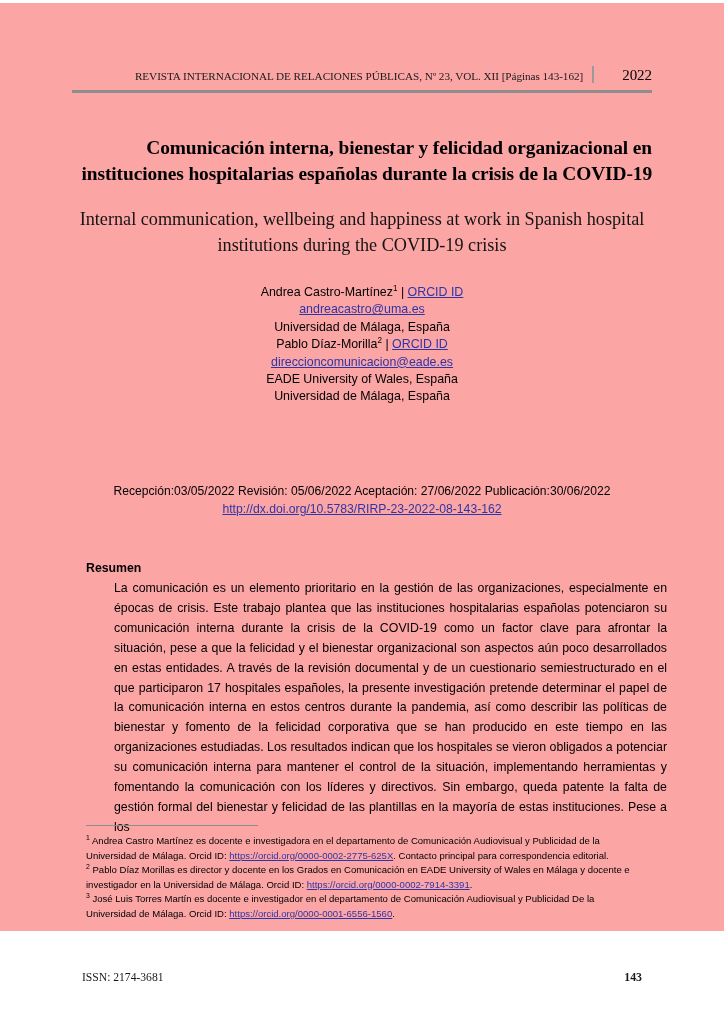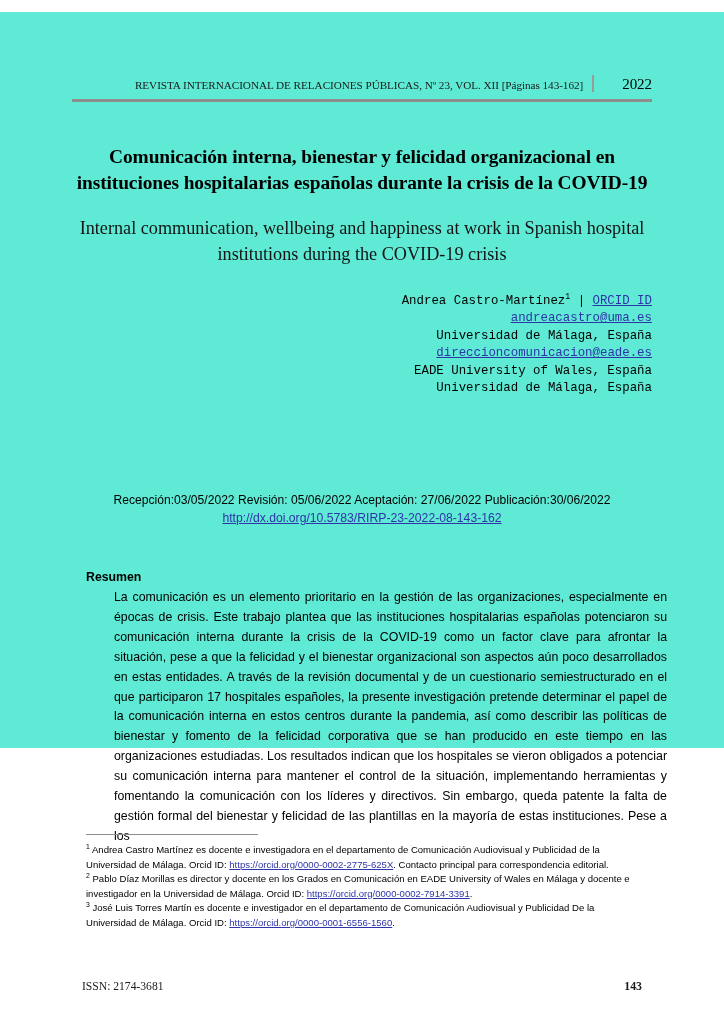--- a/index.html
+++ b/index.html
@@ -11,24 +11,24 @@
     width: 724px;
     height: 1024px;
     position: relative;
     font-family: "Liberation Sans", sans-serif;
     color: #000000;
     overflow: hidden;
   }
 
   .page {
     position: absolute;
-    left: 0; top: 12px;
+    left: 0; top: 3px;
     width: 724px;
-    height: 736px;
-    background: #5eead4;
+    height: 928px;
+    background: #fca5a5;
   }
 
   
   .runninghead {
     position: absolute;
     left: 72px;
     top: 60px;
     width: 580px;
     display: flex;
     align-items: baseline;
@@ -64,21 +64,21 @@
     height: 2.5px;
     background: #8d8d8d;
   }
 
   
   .title-es {
     position: absolute;
     left: 72px;
     top: 132px;
     width: 580px;
-    text-align: center;
+    text-align: right;
     font-family: "Liberation Serif", serif;
     font-weight: bold;
     font-size: 19.4px;
     line-height: 25.5px;
     color: #000;
     letter-spacing: -0.1px;
   }
   .title-en {
     position: absolute;
     left: 72px;
@@ -91,22 +91,22 @@
     line-height: 25.5px;
     color: #141414;
   }
 
   
   .authors {
     position: absolute;
     left: 72px;
     top: 281px;
     width: 580px;
-    text-align: right;
-    font-family: Liberation Mono, monospace;
+    text-align: center;
+    font-family: Liberation Sans, sans-serif;
     font-size: 12.4px;
     line-height: 17.4px;
     color: #000;
   }
   .authors .ln { display: block; white-space: nowrap; }
   .lnk {
     color: #2e35a8;
     text-decoration: underline;
   }
   sup {
@@ -230,20 +230,25 @@
   <div class="authors">
 
     <span class="ln">
       <span>Andrea Castro-Martínez</span><sup>1</sup>
       <span class="sep">|</span>
       <a class="lnk" href="#">ORCID ID</a>
     </span>
     <span class="ln"><a class="lnk" href="#">andreacastro@uma.es</a></span>
     <span class="ln">Universidad de Málaga, España</span>
 
+    <span class="ln">
+      <span>Pablo Díaz-Morilla</span><sup>2</sup>
+      <span class="sep">|</span>
+      <a class="lnk" href="#">ORCID ID</a>
+    </span>
     <span class="ln"><a class="lnk" href="#">direccioncomunicacion@eade.es</a></span>
     <span class="ln">EADE University of Wales, España</span>
 
     <span class="ln">Universidad de Málaga, España</span>
   </div>
 
   <div class="dates">Recepción:03/05/2022 Revisión: 05/06/2022 Aceptación: 27/06/2022 Publicación:30/06/2022</div>
   <div class="doi">
     <a class="lnk" href="#">http://dx.doi.org/10.5783/RIRP-23-2022-08-143-162</a>
   </div>

